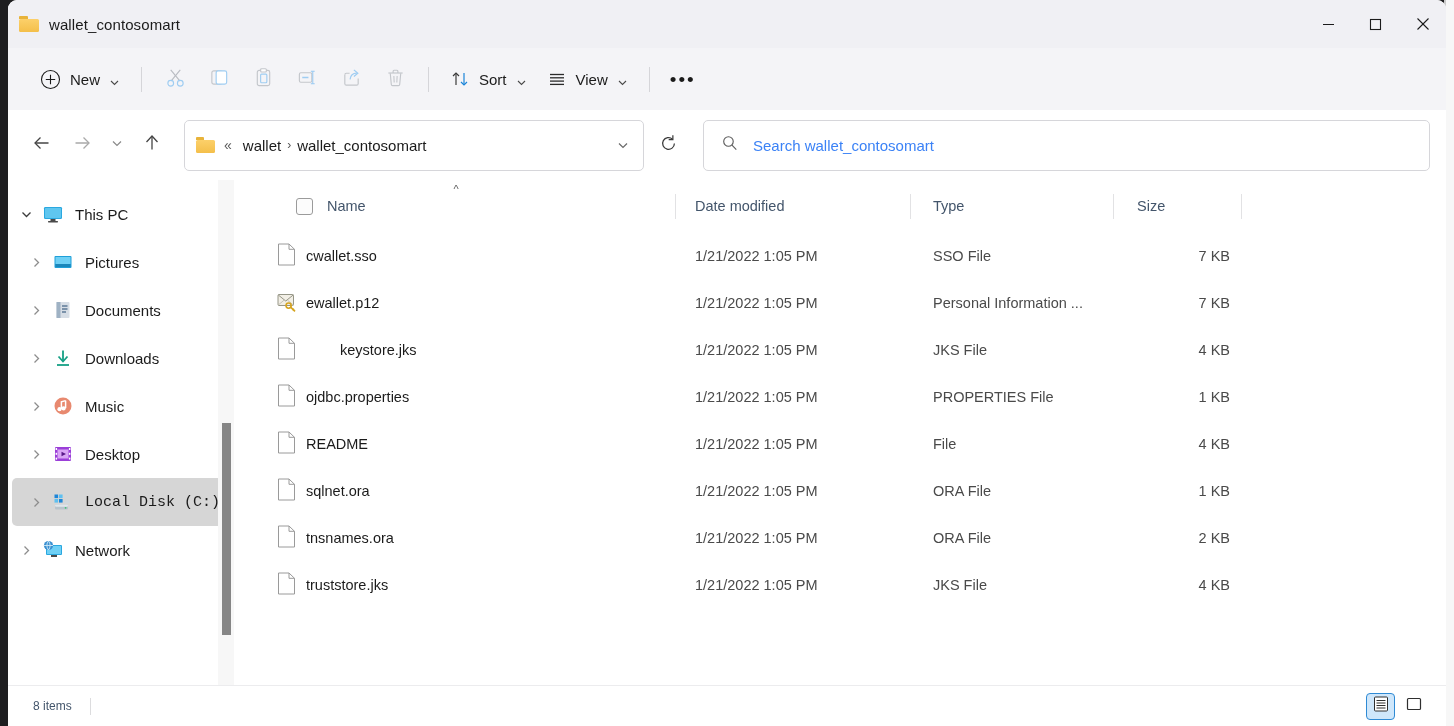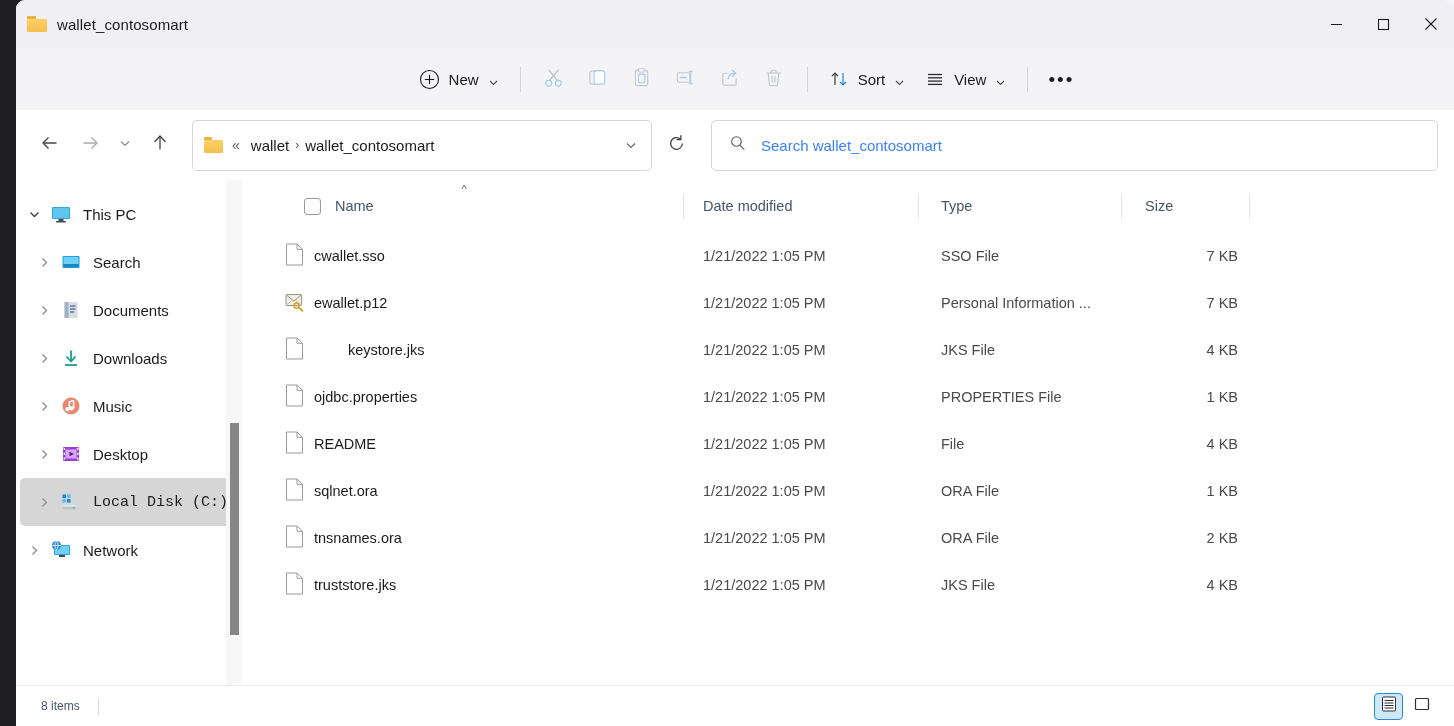--- a/index.html
+++ b/index.html
@@ -13,21 +13,21 @@
 
   
   .bg-strip { position: absolute; top: 0; right: 0; width: 8px; height: 726px; background: #f7f7f7; }
   .bg-strip2 { position: absolute; top: 0; right: 8px; width: 2px; height: 726px; background: #c9c9c9; }
 
   .window {
     position: absolute; left: 8px; top: 0; width: 1438px; height: 726px;
     background: #ffffff;
     border-top-left-radius: 9px; border-top-right-radius: 9px;
     overflow: hidden;
-    display: flex; flex-direction: column; margin-left: 8px;
+    display: flex; flex-direction: column;
   }
 
   
   .titlebar {
     height: 48px; background: #f0f0f4;
     display: flex; align-items: center;
     flex: 0 0 48px; position: relative;
   }
   .title-left { display: flex; align-items: center; padding-left: 11px; gap: 10px; }
   .folder-ico { width: 20px; height: 16px; position: relative; flex: 0 0 auto; }
@@ -35,21 +35,21 @@
   .folder-ico .body { position: absolute; left: 0; top: 2.5px; width: 20px; height: 13.5px; background: linear-gradient(#fdd270, #f7c council); background: linear-gradient(#fcd06a,#f4bf4a); border-radius: 1.5px; }
   .title-text { font-size: 15px; color: #1b1b1b; letter-spacing: .1px; }
 
   .wincontrols { position: absolute; right: 0; top: 0; height: 48px; display: flex; }
   .wc { width: 47px; height: 48px; display: flex; align-items: center; justify-content: center; }
   .wc svg { display: block; }
 
   
   .toolbar {
     height: 62px; flex: 0 0 62px; background: #f4f4f7;
-    display: flex; align-items: center; padding-left: 22px; gap: 0; justify-content: center;
+    display: flex; align-items: center; padding-left: 22px; gap: 0;
   }
   .tb-btn {
     height: 38px; display: flex; align-items: center; gap: 9px;
     padding: 0 10px; border-radius: 5px; cursor: default;
   }
   .tb-label { font-size: 15px; color: #1b1b1b; }
   .tb-icon { display: flex; align-items: center; justify-content: center; }
   .chev { width: 11px; height: 11px; }
   .tb-sep { width: 1px; height: 25px; background: #d5d5d9; margin: 0 11px; }
   .tb-icon-btn {
@@ -399,21 +399,21 @@
                 <polyline points="4.5,2.5 8.5,6.5 4.5,10.5" fill="none" stroke="#8d8d8d" stroke-width="1.3"></polyline>
               </svg>
           </span>
           <span class="tree-ico">
             <svg width="20" height="20" viewBox="0 0 20 20">
               <rect x="1.5" y="4" width="17" height="12" rx="1" fill="#1f9fd8"></rect>
               <rect x="2.5" y="5" width="15" height="7" fill="#6fd0f5"></rect>
               <rect x="2.5" y="12" width="15" height="3" fill="#1b87bb"></rect>
             </svg>
           </span>
-          <span class="tree-label">Search</span>
+          <span class="tree-label">Pictures</span>
         </div>
 
         <div class="tree-item lvl1">
           <span class="tw">
             <svg width="13" height="13" viewBox="0 0 13 13">
                 <polyline points="4.5,2.5 8.5,6.5 4.5,10.5" fill="none" stroke="#8d8d8d" stroke-width="1.3"></polyline>
               </svg>
           </span>
           <span class="tree-ico">
             <svg width="20" height="20" viewBox="0 0 20 20">

